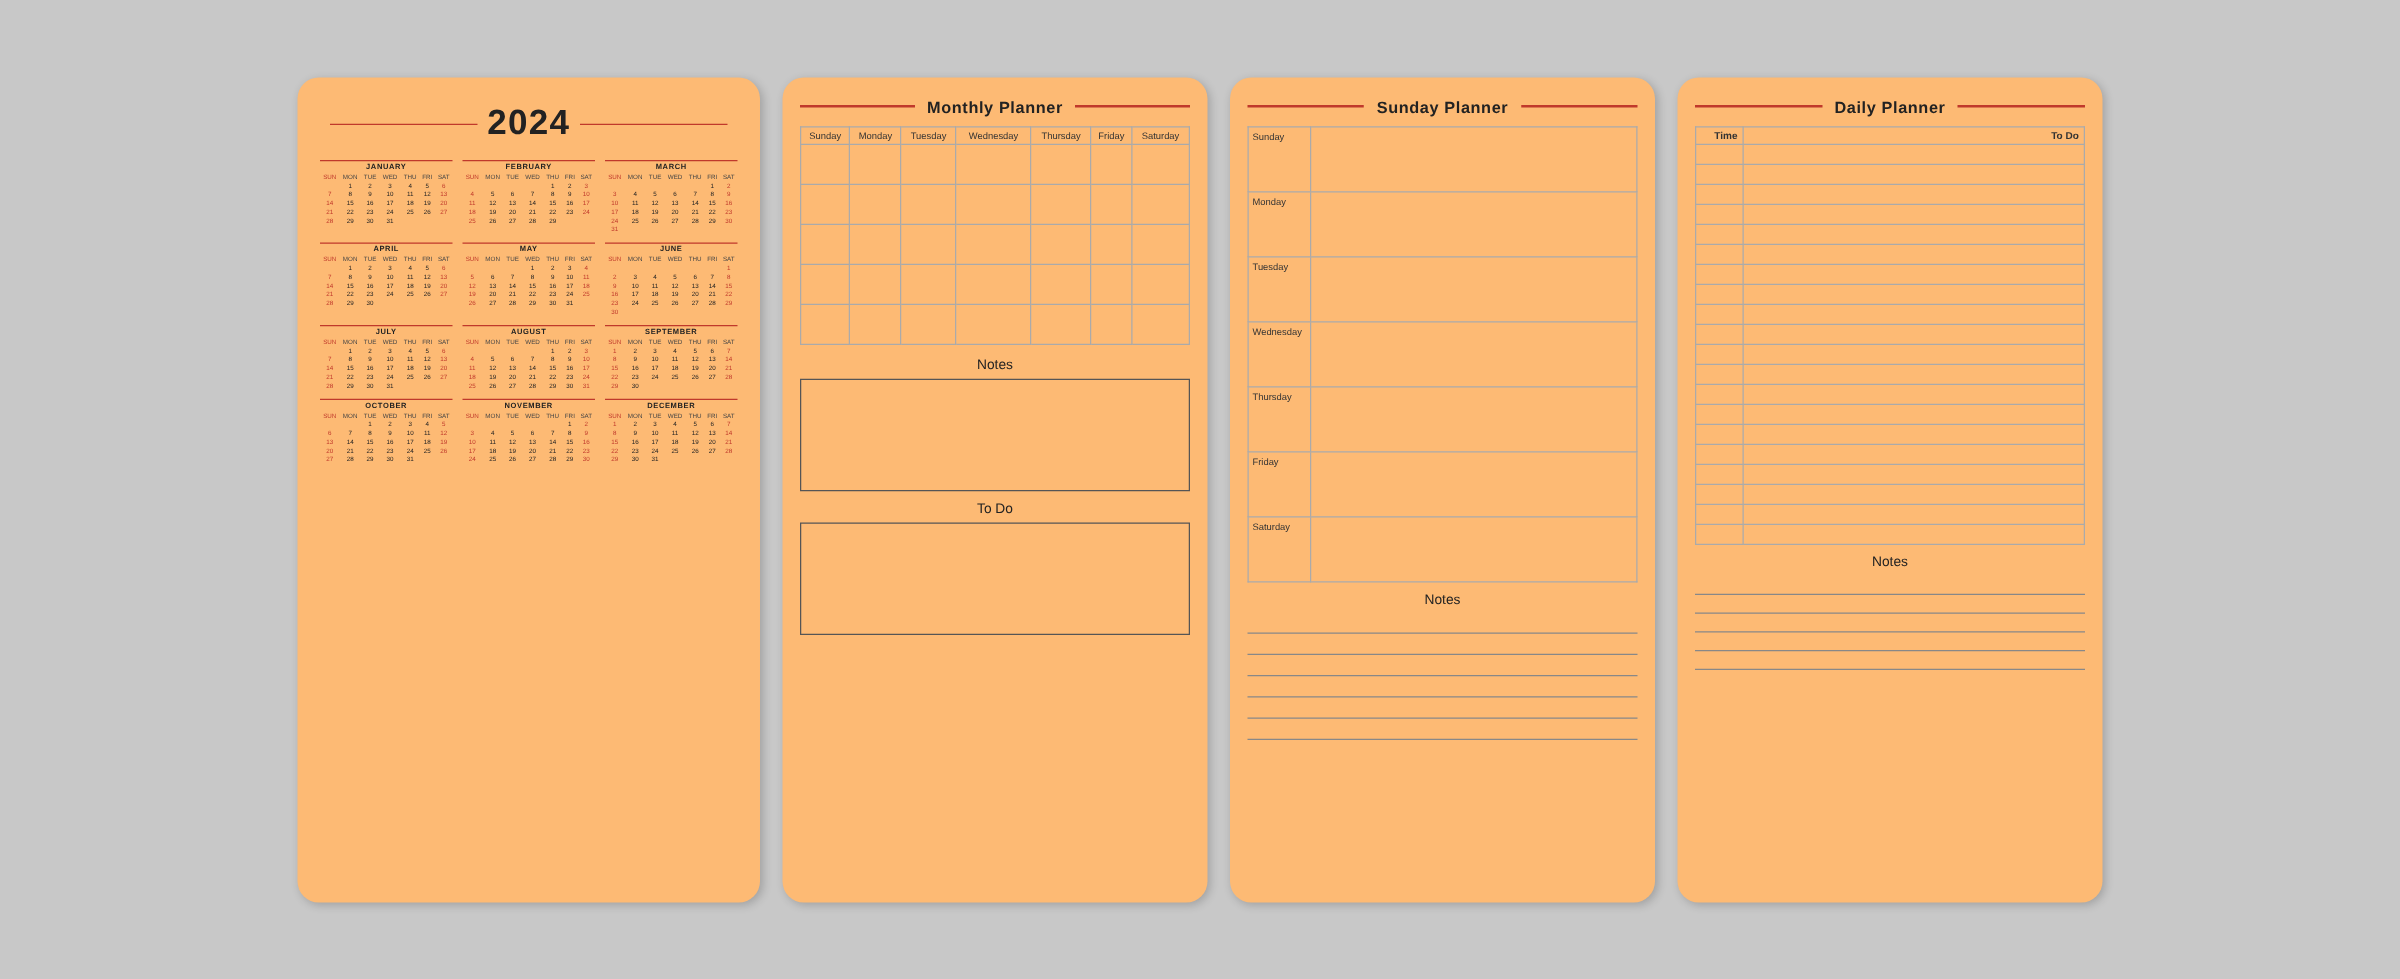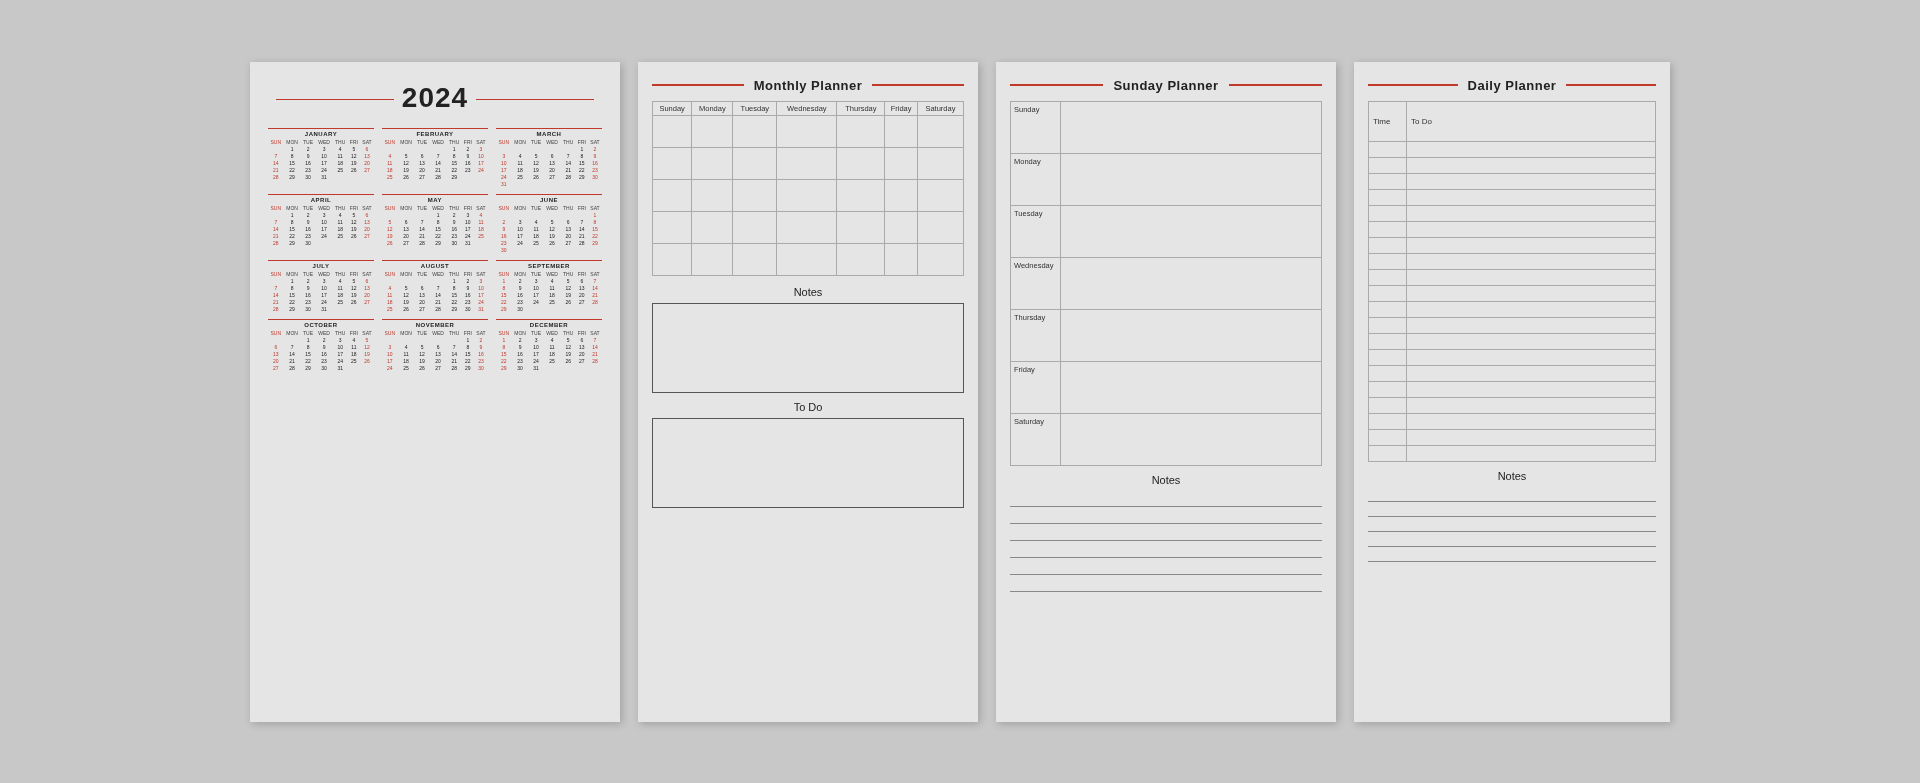--- a/index.html
+++ b/index.html
@@ -8,23 +8,24 @@
       width: 1920px;
       height: 783px;
       display: flex;
       align-items: center;
       justify-content: center;
       gap: 18px;
       font-family: Arial, sans-serif;
       overflow: hidden;
     }
     .page {
-      background: #e5e5e5;
+      background: #fdba74;
       box-shadow: 2px 2px 8px rgba(0,0,0,0.2);
       position: relative;
+      border-radius: 17px;
     }
     
     .page-calendar {
       width: 370px;
       height: 660px;
       padding: 20px 18px;
     }
     .cal-year {
       text-align: center;
       font-size: 28px;
@@ -88,21 +89,21 @@
       margin-bottom: 2px;
     }
 
     
     .page-planner {
       height: 660px;
       padding: 16px 14px;
     }
     .page-monthly { width: 340px; }
     .page-weekly { width: 340px; }
-    .page-daily { width: 316px; }
+    .page-daily { width: 340px; }
 
     .planner-header {
       display: flex;
       align-items: center;
       justify-content: center;
       margin-bottom: 8px;
     }
     .planner-header-line {
       flex: 1;
       height: 1.5px;
@@ -203,23 +204,23 @@
 
     
     .daily-table {
       width: 100%;
       border-collapse: collapse;
       margin-bottom: 8px;
     }
     .daily-table th {
       border: 0.5px solid #aaa;
       font-size: 8px;
-      font-weight: normal;
-      padding: 15px 4px;
-      text-align: left;
+      font-weight: bold;
+      padding: 2px 4px;
+      text-align: right;
       color: #333;
     }
     .daily-table td {
       border: 0.5px solid #aaa;
       height: 16px;
     }
     .daily-table td.time-col {
       width: 38px;
     }
     .daily-table td.todo-col {

